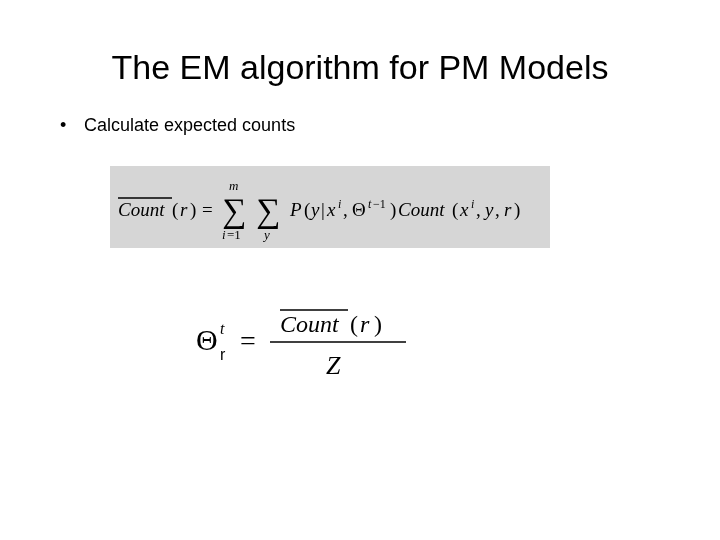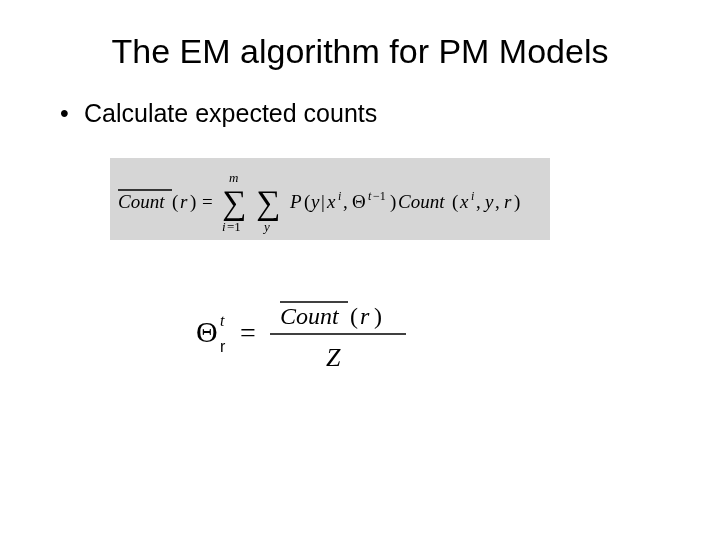--- a/index.html
+++ b/index.html
@@ -14,25 +14,25 @@
   .slide {
     box-sizing: border-box;
     width: 720px;
     height: 540px;
     padding: 24px 48px 24px 48px;
     position: relative;
   }
   .title {
     font-size: 34px;
     text-align: center;
-    margin: 8px 0 28px 0;
+    margin: 24px 0 28px 0;
     font-weight: normal;
   }
   .bullet {
-    font-size: 25px;
+    font-size: 18px;
     margin: 0 0 18px 12px;
     position: relative;
     padding-left: 24px;
   }
   .bullet::before {
     content: "•";
     position: absolute;
     left: 0;
     top: 0;
   }

